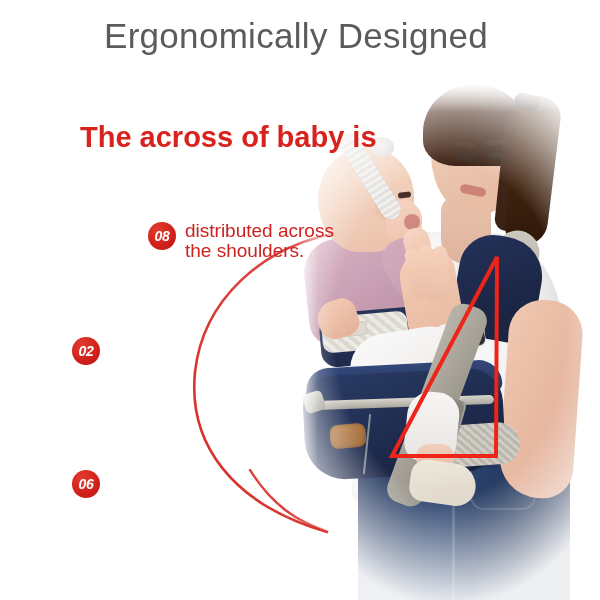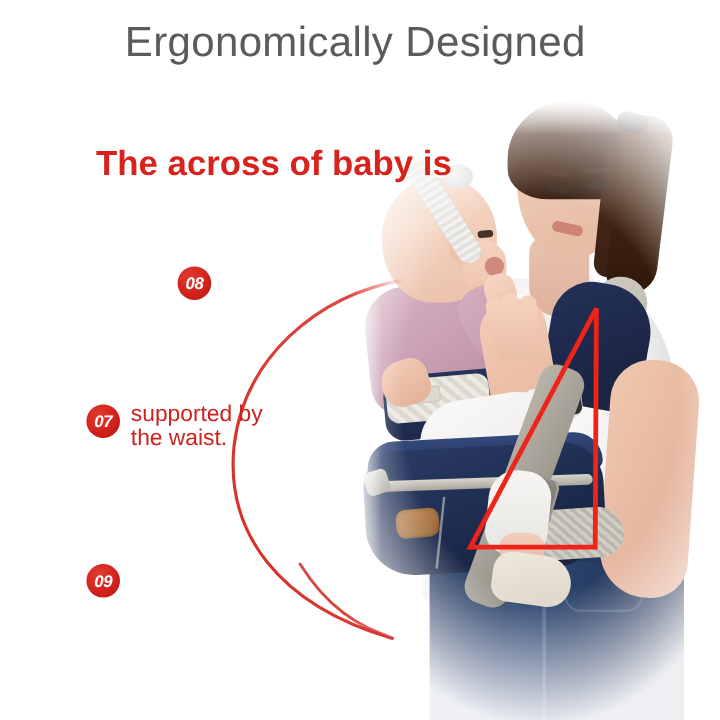--- a/index.html
+++ b/index.html
@@ -482,25 +482,25 @@
 
     <polygon points="497,257 496,456 392,456" fill="none" stroke="#ee2419" stroke-width="4" stroke-linejoin="miter"></polygon>
   </svg>
 
   <div class="headline">Ergonomically Designed</div>
 
   <div class="subhead">The across of baby is</div>
 
   <div class="callout" id="callout-1">
     <div class="badge">08</div>
+    <div class="callout-text">distributed across
+the shoulders.</div>
   </div>
 
   <div class="callout" id="callout-2">
-    <div class="badge">07</div>
-    <div class="callout-text">supported by
-the waist.</div>
+    <div class="badge">02</div>
   </div>
 
   <div class="callout" id="callout-3">
-    <div class="badge">09</div>
+    <div class="badge">06</div>
   </div>
 
 </div>
 
 </body></html>

